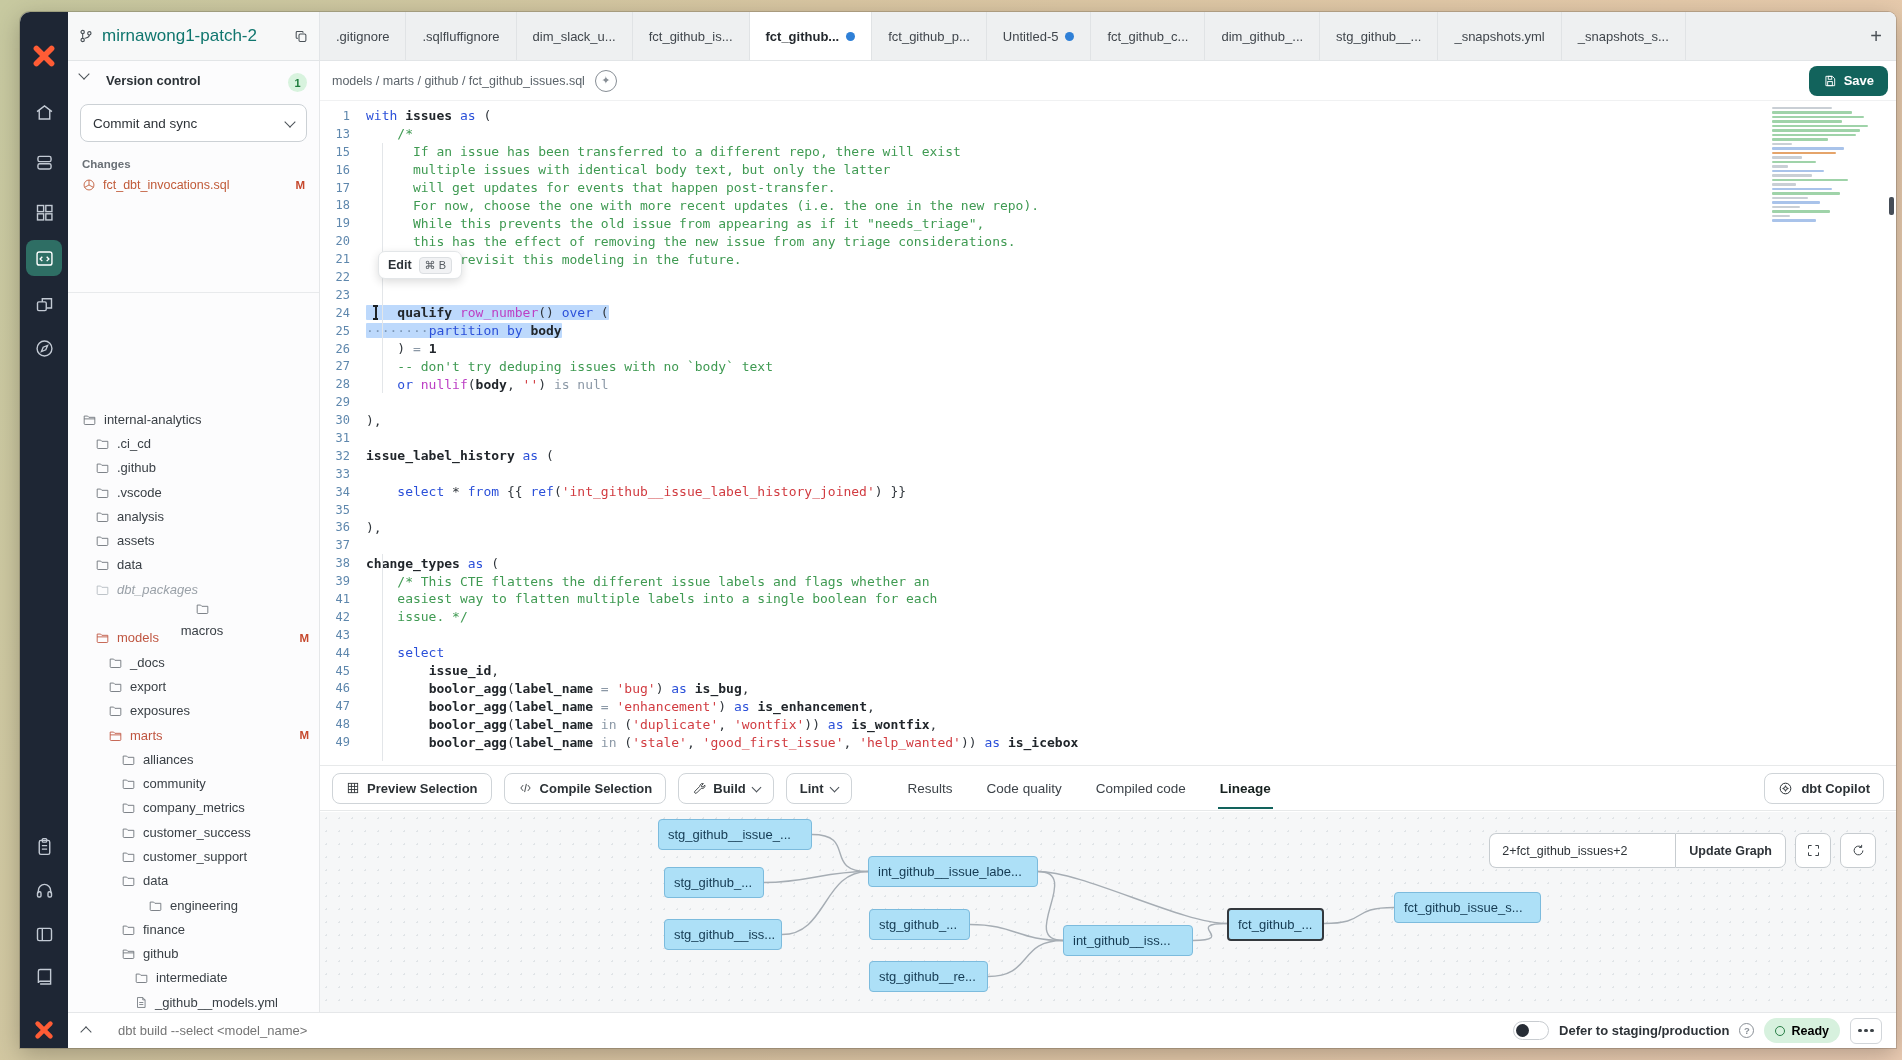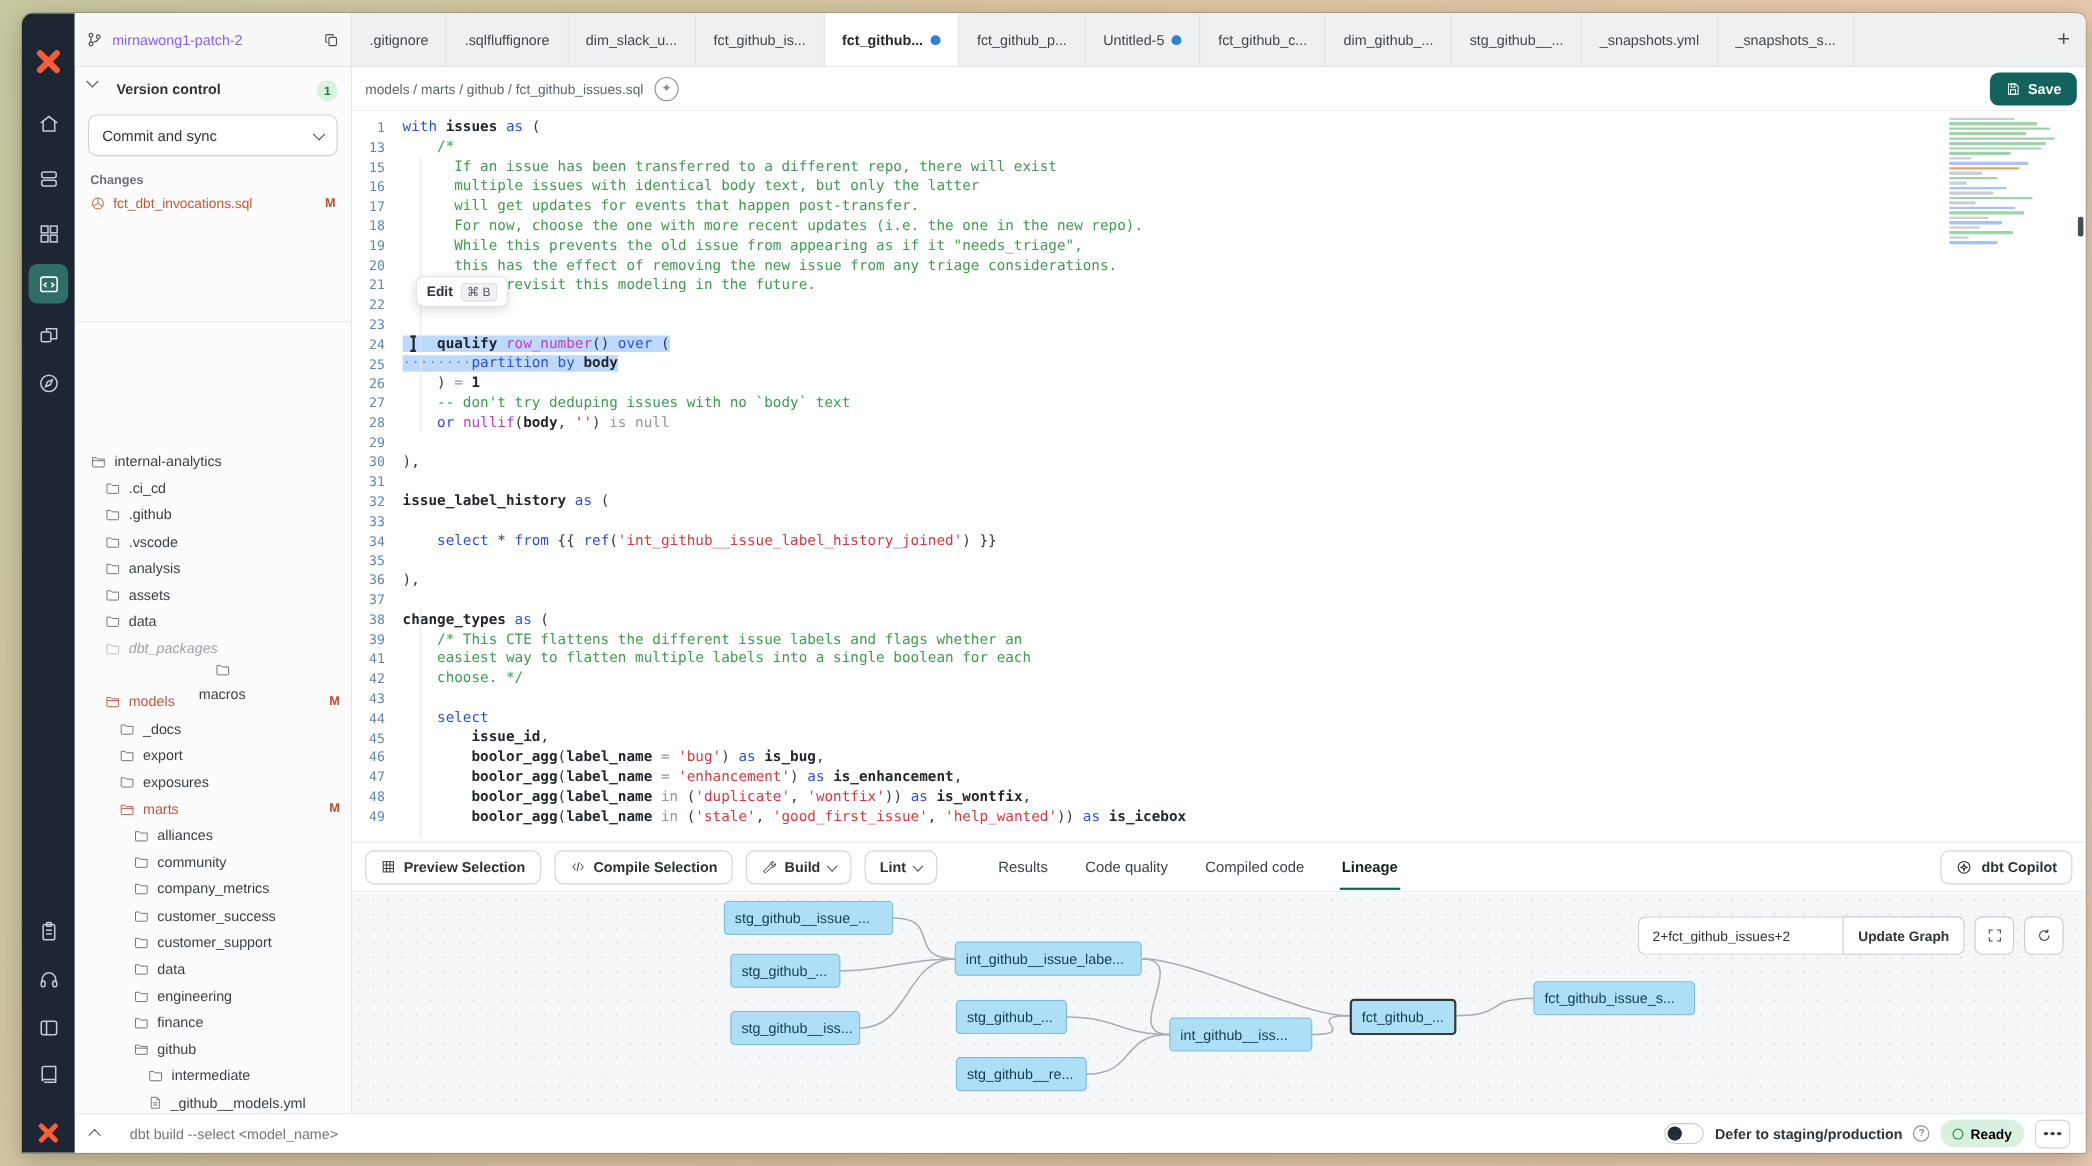--- a/index.html
+++ b/index.html
@@ -15,21 +15,21 @@
   .rail-ic { position:absolute; left:50%; transform:translateX(-50%); width:36px; height:36px;
              display:flex; align-items:center; justify-content:center; border-radius:8px; }
   .rail-ic svg { stroke:#c3cad4; fill:none; stroke-width:1.6; }
   .rail-ic.active { background:#2e6e64; }
   .rail-ic.active svg { stroke:#fff; }
 
   
   .topbar { position:absolute; left:48px; top:0; right:0; height:49px; display:flex; background:#eef0f1; border-bottom:1px solid #e2e5e7;}
   .branch { width:252px; flex:none; background:#f7f8f8; border-right:1px solid #e2e5e7;
             display:flex; align-items:center; padding:0 10px; gap:8px; }
-  .branch-label { font-size:13px; color:#8b5cf6; flex:1; white-space:nowrap; overflow:hidden; }
+  .branch-label { font-size:17px; color:#0f766e; flex:1; white-space:nowrap; overflow:hidden; }
   .tabs { flex:1; display:flex; overflow:hidden; }
   .tab { flex:none; display:flex; align-items:center; gap:7px; padding:0 16px; font-size:13px;
          color:#40464c; border-right:1px solid #e0e3e5; white-space:nowrap; }
   .tab.active { background:#fff; color:#23282d; font-weight:700; }
   .dot { width:9px; height:9px; border-radius:50%; background:#2f80d7; flex:none; }
   .tab-add { width:40px; display:flex; align-items:center; justify-content:center; font-size:20px; color:#4a5056; }
 
   
   .sidebar { position:absolute; left:48px; top:49px; width:252px; bottom:36px; background:#fcfcfd;
              border-right:1px solid #e5e7e9; overflow:hidden; }
@@ -410,21 +410,21 @@
             <path d="M3.5 6.5 h5.5 l2 2 h9.5 v10 a1.5 1.5 0 0 1 -1.5 1.5 h-14 a1.5 1.5 0 0 1 -1.5 -1.5 z"></path>
           </svg>
           <span>customer_support</span>
         </div>
         <div class="trow" style="padding-left: 53px;">
           <svg width="15" height="15" viewBox="0 0 24 24">
             <path d="M3.5 6.5 h5.5 l2 2 h9.5 v10 a1.5 1.5 0 0 1 -1.5 1.5 h-14 a1.5 1.5 0 0 1 -1.5 -1.5 z"></path>
           </svg>
           <span>data</span>
         </div>
-        <div class="trow" style="padding-left: 53px;">
+        <div class="trow" style="padding-left: 53px; margin-left: 27px;">
           <svg width="15" height="15" viewBox="0 0 24 24">
             <path d="M3.5 6.5 h5.5 l2 2 h9.5 v10 a1.5 1.5 0 0 1 -1.5 1.5 h-14 a1.5 1.5 0 0 1 -1.5 -1.5 z"></path>
           </svg>
           <span>engineering</span>
         </div>
         <div class="trow" style="padding-left: 53px;">
           <svg width="15" height="15" viewBox="0 0 24 24">
             <path d="M3.5 6.5 h5.5 l2 2 h9.5 v10 a1.5 1.5 0 0 1 -1.5 1.5 h-14 a1.5 1.5 0 0 1 -1.5 -1.5 z"></path>
           </svg>
           <span>finance</span>
@@ -487,21 +487,21 @@
         <div class="cl"><span class="ln">31</span><span></span></div>
         <div class="cl"><span class="ln">32</span><span><span class="b">issue_label_history</span><span class="p"> </span><span class="k">as</span><span class="p"> (</span></span></div>
         <div class="cl"><span class="ln">33</span><span></span></div>
         <div class="cl"><span class="ln">34</span><span><span class="p">    </span><span class="k">select</span><span class="p"> * </span><span class="k">from</span><span class="p"> {{ </span><span class="k">ref</span><span class="p">(</span><span class="s">'int_github__issue_label_history_joined'</span><span class="p">) </span><span class="p">}}</span></span></div>
         <div class="cl"><span class="ln">35</span><span></span></div>
         <div class="cl"><span class="ln">36</span><span><span class="p">),</span></span></div>
         <div class="cl"><span class="ln">37</span><span></span></div>
         <div class="cl"><span class="ln">38</span><span><span class="b">change_types</span><span class="p"> </span><span class="k">as</span><span class="p"> (</span></span></div>
         <div class="cl"><span class="ln">39</span><span><span class="p">    </span><span class="c">/* This CTE flattens the different issue labels and flags whether an</span></span></div>
         <div class="cl"><span class="ln">41</span><span><span class="p">    </span><span class="c">easiest way to flatten multiple labels into a single boolean for each</span></span></div>
-        <div class="cl"><span class="ln">42</span><span><span class="p">    </span><span class="c">choose. */</span></span></div>
+        <div class="cl"><span class="ln">42</span><span><span class="p">    </span><span class="c">issue. */</span></span></div>
         <div class="cl"><span class="ln">43</span><span></span></div>
         <div class="cl"><span class="ln">44</span><span><span class="p">    </span><span class="k">select</span></span></div>
         <div class="cl"><span class="ln">45</span><span><span class="p">        </span><span class="b">issue_id</span><span class="p">,</span></span></div>
         <div class="cl"><span class="ln">46</span><span><span class="p">        </span><span class="b">boolor_agg</span><span class="p">(</span><span class="b">label_name</span><span class="p"> </span><span class="o">=</span><span class="p"> </span><span class="s">'bug'</span><span class="p">) </span><span class="k">as</span><span class="p"> </span><span class="b">is_bug</span><span class="p">,</span></span></div>
         <div class="cl"><span class="ln">47</span><span><span class="p">        </span><span class="b">boolor_agg</span><span class="p">(</span><span class="b">label_name</span><span class="p"> </span><span class="o">=</span><span class="p"> </span><span class="s">'enhancement'</span><span class="p">) </span><span class="k">as</span><span class="p"> </span><span class="b">is_enhancement</span><span class="p">,</span></span></div>
         <div class="cl"><span class="ln">48</span><span><span class="p">        </span><span class="b">boolor_agg</span><span class="p">(</span><span class="b">label_name</span><span class="p"> </span><span class="o">in</span><span class="p"> (</span><span class="s">'duplicate'</span><span class="p">, </span><span class="s">'wontfix'</span><span class="p">)) </span><span class="k">as</span><span class="p"> </span><span class="b">is_wontfix</span><span class="p">,</span></span></div>
         <div class="cl"><span class="ln">49</span><span><span class="p">        </span><span class="b">boolor_agg</span><span class="p">(</span><span class="b">label_name</span><span class="p"> </span><span class="o">in</span><span class="p"> (</span><span class="s">'stale'</span><span class="p">, </span><span class="s">'good_first_issue'</span><span class="p">, </span><span class="s">'help_wanted'</span><span class="p">)) </span><span class="k">as</span><span class="p"> </span><span class="b">is_icebox</span></span></div>
       </div>
     <div class="guide" style="top:42px; height:250px"></div>
     <div class="guide" style="top:453px; height:207px"></div>

